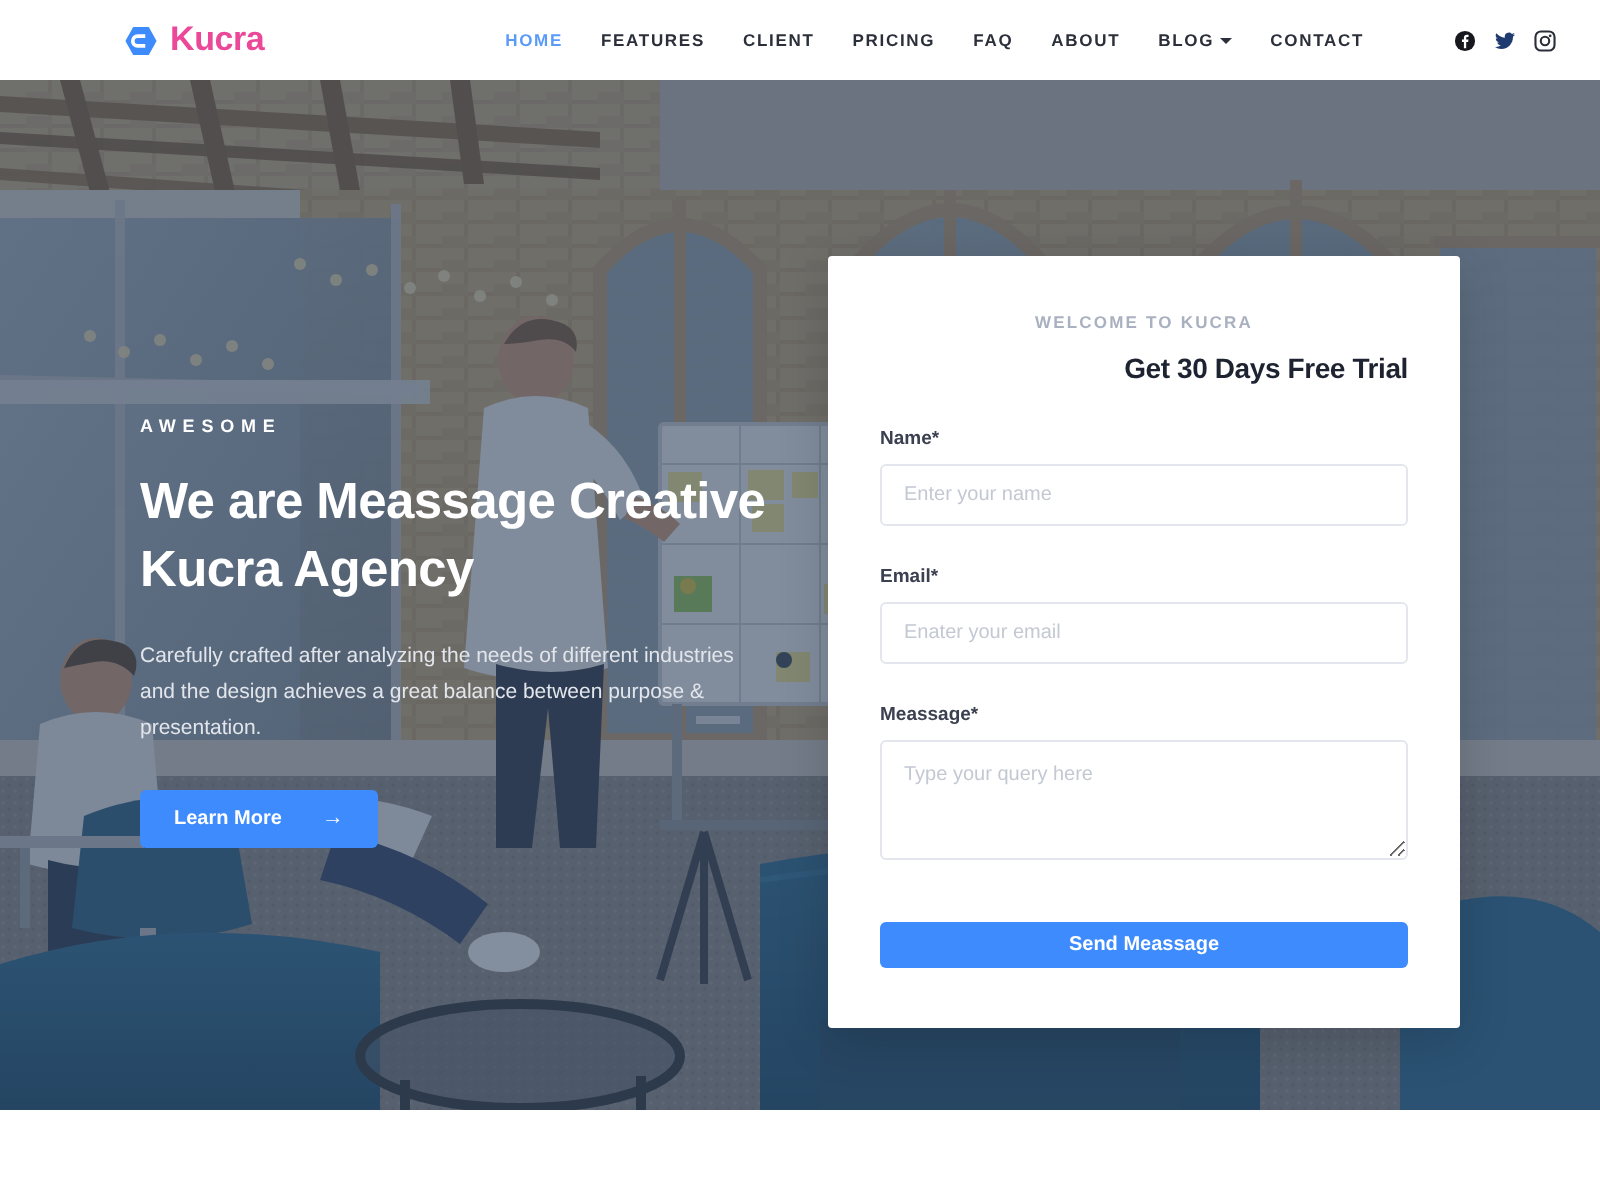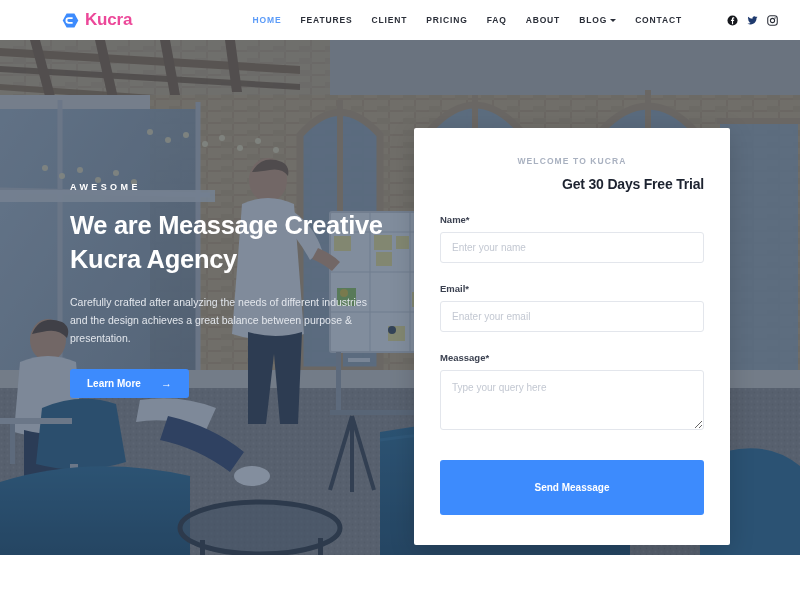--- a/index.html
+++ b/index.html
@@ -97,21 +97,21 @@
   .hero-inner {
     position: relative;
     z-index: 10;
     height: 100%;
     padding: 0 62px;
   }
 
   .hero-copy {
     position: absolute;
     left: 70px;
-    top: 142px;
+    top: 168px;
     width: 330px;
   }
   .eyebrow {
     font-size: 9px;
     font-weight: bold;
     letter-spacing: 3.4px;
     color: #ffffff;
     margin-bottom: 17px;
   }
   .hero-title {
@@ -196,21 +196,21 @@
     height: 60px;
     resize: vertical;
     line-height: 1.5;
   }
   .btn-send {
     width: 100%;
     background: #3d8bfd;
     color: #ffffff;
     border: none;
     border-radius: 3px;
-    padding: 22px 0;
+    padding: 6px 0;
     font-size: 10px;
     font-weight: bold;
     cursor: pointer;
     margin-top: 6px;
     font-family: "Liberation Sans", sans-serif;
   }
 
   .page-bottom { height: 45px; background: #ffffff; }
 </style>
 </head>

